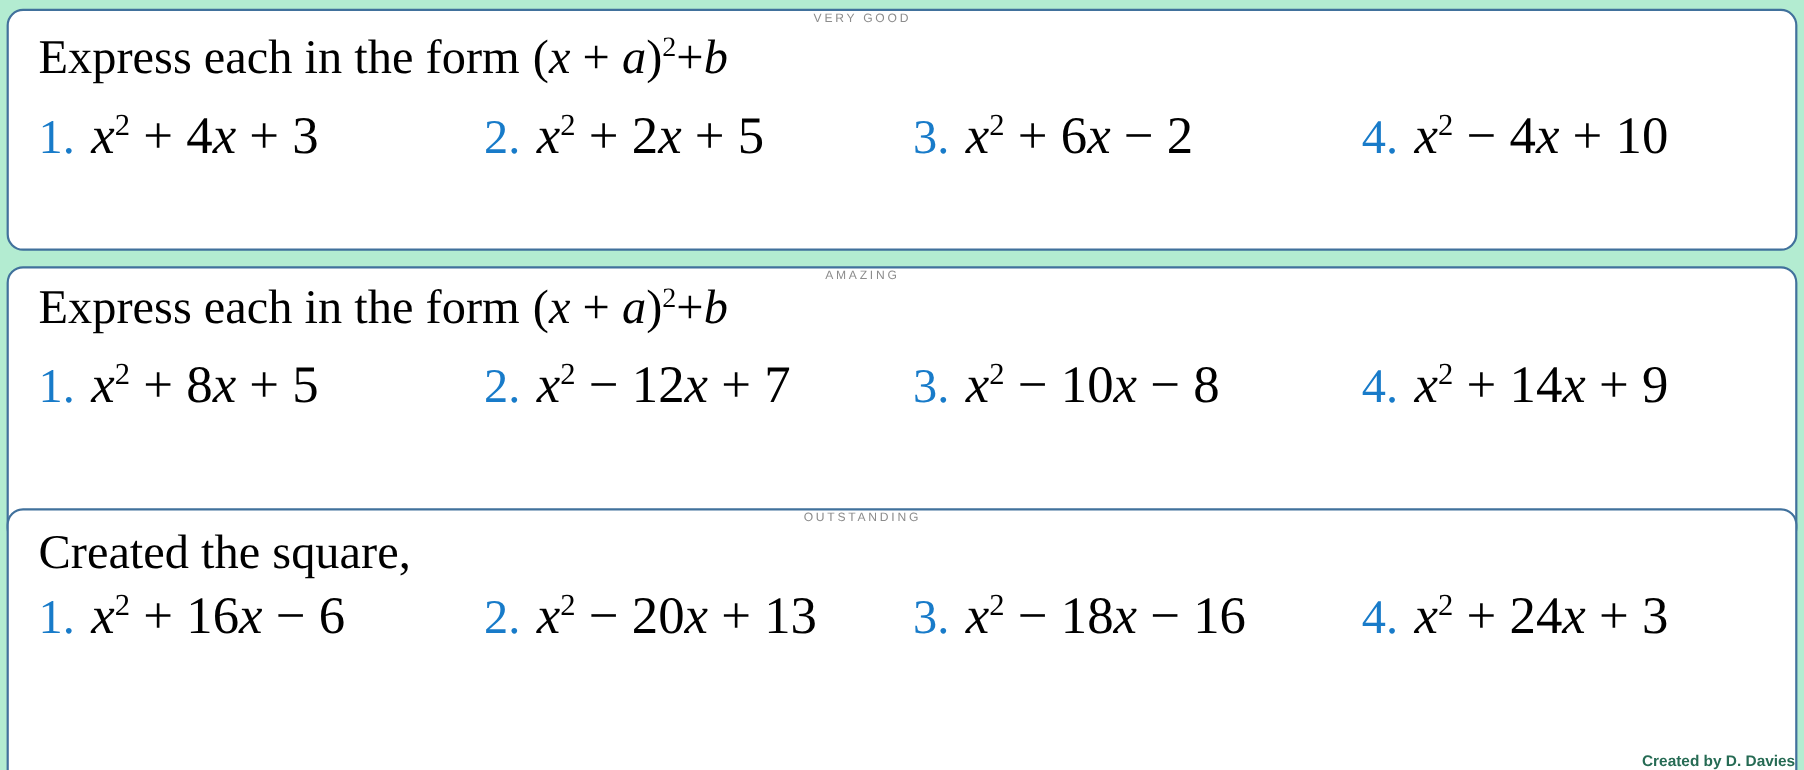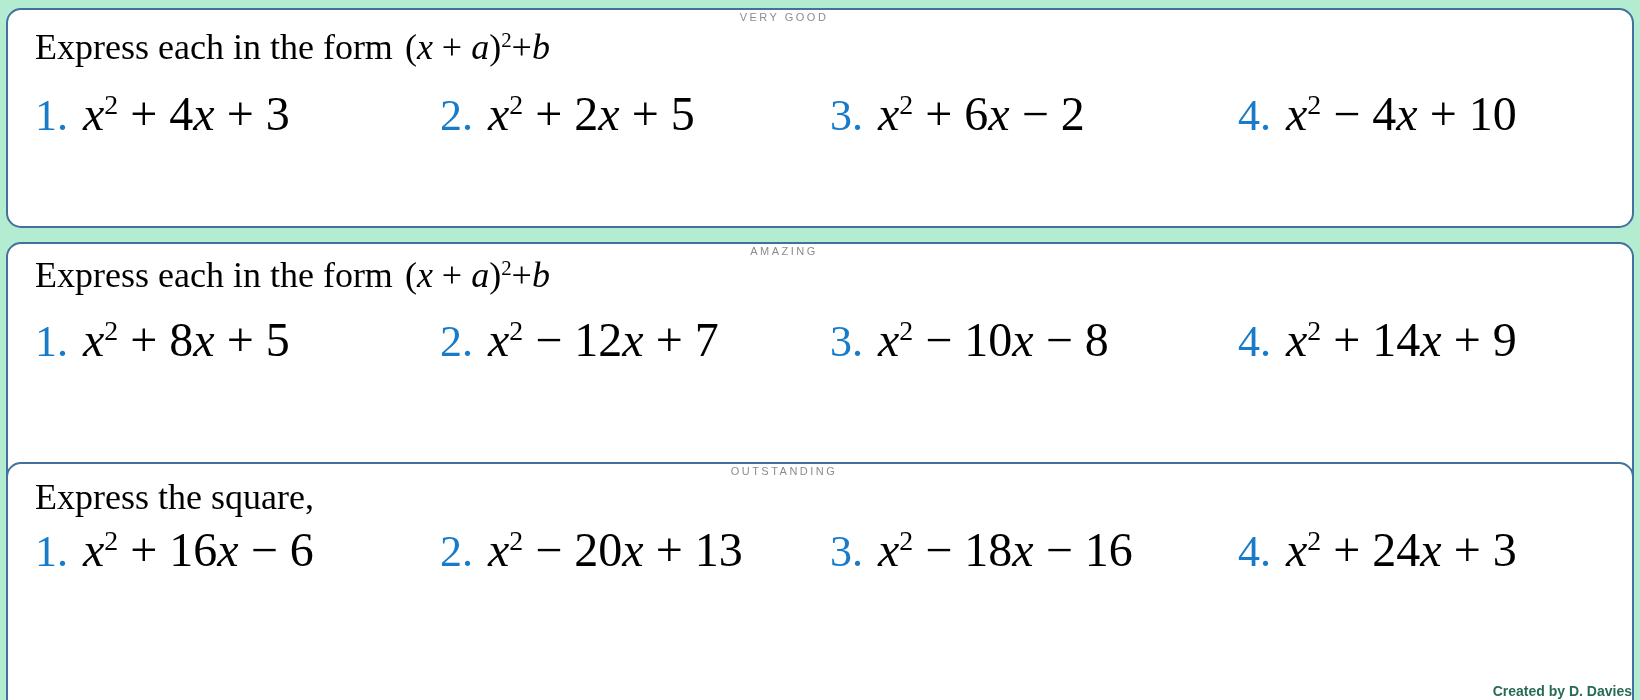--- a/index.html
+++ b/index.html
@@ -26,21 +26,21 @@
     position:absolute; top:1px; left:0; right:72px;
     text-align:center;
     font-family:"Liberation Sans", sans-serif;
     font-size:11px; letter-spacing:2.5px;
     color: var(--gray, #8C8C8C);
     white-space:nowrap;
   }
 
   .prompt {
     padding:16px 0 0 27px;
-    font-size:36px; line-height:1.2;
+    font-size:44px; line-height:1.2;
     color:#000; white-space:nowrap;
   }
   .card.s1 .prompt { padding-top:10px; }
   .card.s2 .prompt { padding-top:12px; }
   .prompt .math { margin-left:12px; }
 
   .row {
     display:grid;
     grid-template-columns:405px 390px 408px auto;
     padding-left:27px;
@@ -109,21 +109,21 @@
       </div>
       <div class="prob">
         <span class="num">4.</span><span><i>x</i><sup>2</sup> + 14<i>x</i> + 9</span>
       </div>
     </div>
   </section>
 
   <section class="card s2">
     <div class="badge">OUTSTANDING</div>
     <div class="prompt">
-      <span>Express the square,</span><span class="math"></span>
+      <span>Created the square,</span><span class="math"></span>
     </div>
     <div class="row">
       <div class="prob">
         <span class="num">1.</span><span><i>x</i><sup>2</sup> + 16<i>x</i> − 6</span>
       </div>
       <div class="prob">
         <span class="num">2.</span><span><i>x</i><sup>2</sup> − 20<i>x</i> + 13</span>
       </div>
       <div class="prob">
         <span class="num">3.</span><span><i>x</i><sup>2</sup> − 18<i>x</i> − 16</span>

